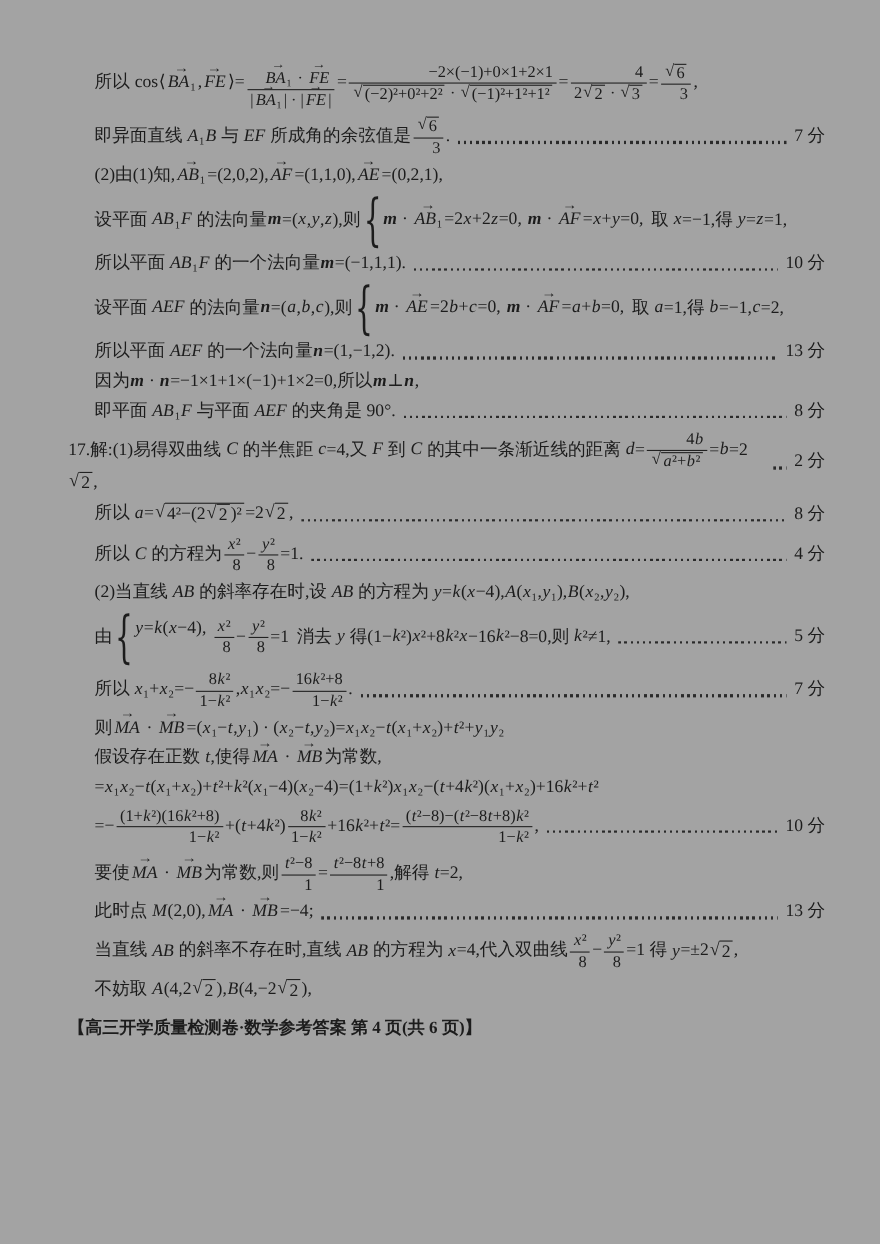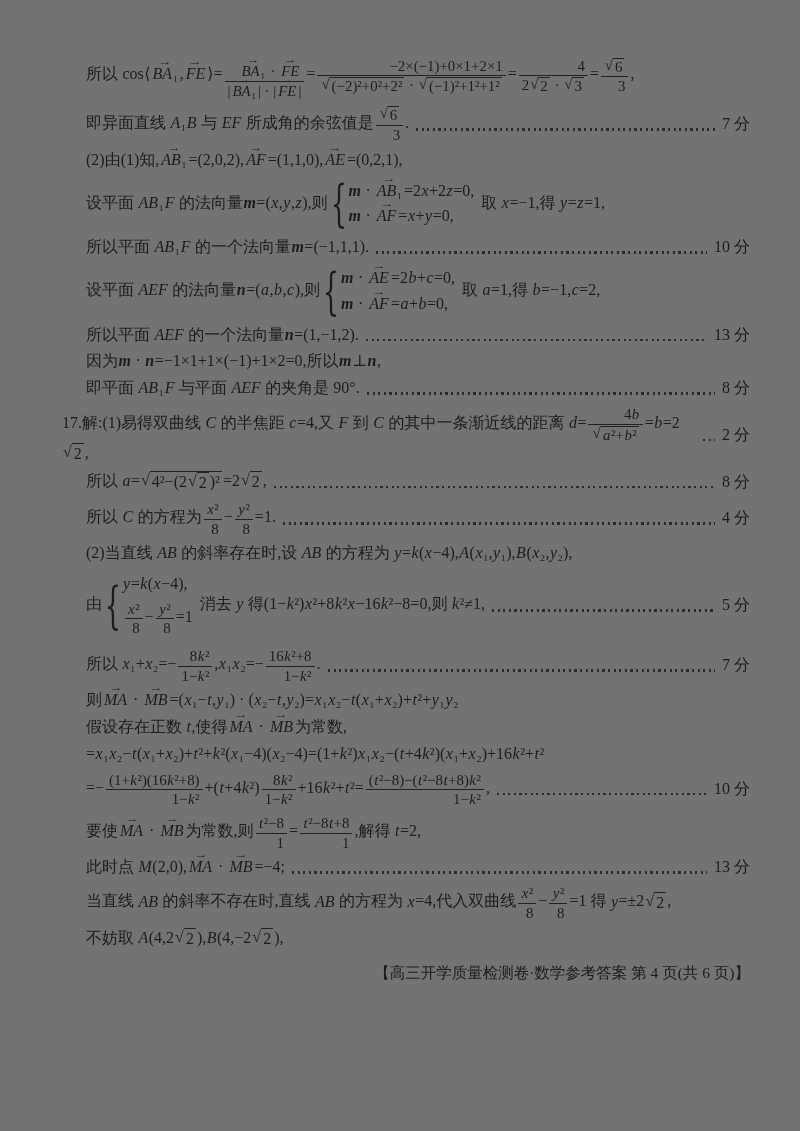--- a/index.html
+++ b/index.html
@@ -1,17 +1,17 @@
 <!DOCTYPE html>
 <html><head>
 <meta charset="utf-8">
 <style>
   html,body{margin:0;padding:0;background:#e9e9e9;}
   .page{
-    width:800px;min-height:1131px;margin:0 auto;background:#737373;
+    width:800px;min-height:1131px;margin:0 auto;background:#a3a3a3;
     box-sizing:border-box;padding:46px 50px 16px 62px;color:#1c1c1c;
     font-family:"Liberation Serif","DejaVu Serif",serif;
     font-size:16px;line-height:1.3;overflow:hidden;
   }
   .line{display:flex;align-items:center;margin:6px 0;}
   .line.tall{margin:10px 0;}
   .line .content{display:inline-block;margin-left:24px;}
   .line.indent0 .content{margin-left:0;}
   i{font-style:italic;padding:0 0.5px;}
   .up i{font-style:normal;}
@@ -29,27 +29,27 @@
   .sqrt>.rbody{border-top:1.3px solid #222;padding:0 2px;}
   
   .vec{position:relative;display:inline-block;margin:0 1.5px;}
   .vec::before{content:"→";position:absolute;top:-0.92em;left:50%;
                transform:translateX(-50%) scaleX(1.25);font-size:0.68em;}
   
   .cases{display:inline-flex;align-items:center;vertical-align:middle;margin:0 3px;}
   .cases>.brace{font-size:2.9em;font-weight:300;line-height:0.85;
                 transform:scaleX(0.55) scaleY(1.1);margin:0 -5px 0 -7px;
                 font-family:"DejaVu Serif",serif;}
-  .cases>.rows{display:inline-flex;flex-direction:column;gap:5px;text-align:left;}
+  .cases>.rows{display:inline-flex;flex-direction:row;gap:5px;text-align:left;}
   
   .dots{flex:1 1 auto;min-width:12px;height:2.4px;margin:0 7px;align-self:center;
         position:relative;top:0.3em;
         background:repeating-linear-gradient(90deg,#2a2a2a 0 2.2px,transparent 2.2px 5.6px);}
   .score{white-space:nowrap;}
-  .footer{text-align:right;font-weight:normal;margin-top:14px;font-size:15.5px;}
+  .footer{text-align:left;font-weight:bold;margin-top:14px;font-size:15.5px;}
 </style>
 </head>
 <body>
 
 <div class="page">
   <div id="lines">
       <div class="line">
         <span class="content">所以 <span class="up"><i>cos</i></span>⟨<span class="vec"><i>BA</i>₁</span>,<span class="vec"><i>FE</i></span>⟩=<span class="frac">
             <span class="num has-vec"><span class="vec"><i>BA</i>₁</span> · <span class="vec"><i>FE</i></span></span>
             <span class="den">|<span class="vec"><i>BA</i>₁</span>| · |<span class="vec"><i>FE</i></span>|</span>

